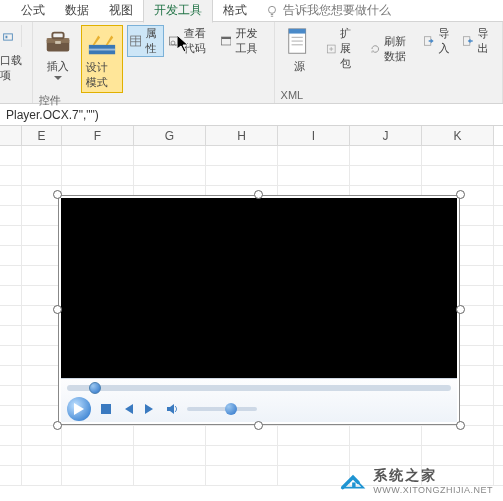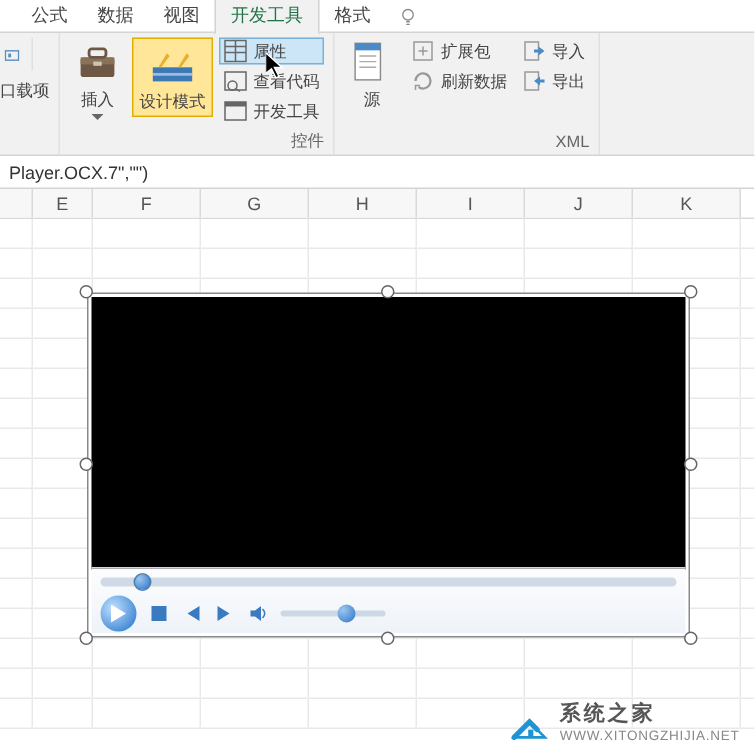--- a/index.html
+++ b/index.html
@@ -7,27 +7,27 @@
   
   .ribbon-tabs { display: flex; background: #fff; border-bottom: 1px solid #d4d4d4; height: 22px; align-items: center; padding-left: 17px; }
   .ribbon-tabs .tab { padding: 3px 10px; color: #444; cursor: pointer; }
   .ribbon-tabs .tab.active { background: #f1f1f1; border: 1px solid #d4d4d4; border-bottom: 1px solid #f1f1f1; color: #217346; }
   .ribbon-tabs .help { margin-left: 8px; display: flex; align-items: center; color: #777; gap: 4px; }
   .help-icon { width: 14px; height: 14px; stroke: #888; fill: none; stroke-width: 1.5; }
   
   .ribbon-body { display: flex; background: #f1f1f1; height: 82px; border-bottom: 1px solid #d4d4d4; }
   .rgroup { display: flex; flex-direction: column; justify-content: space-between; border-right: 1px solid #e0e0e0; padding: 3px 6px 2px 6px; }
   .rgroup-content { display: flex; align-items: flex-start; gap: 4px; }
-  .rgroup-label { text-align: right; font-size: 11px; color: #666; }
+  .rgroup-label { text-align: left; font-size: 11px; color: #666; }
   
   .bigbtn { display: flex; flex-direction: column; align-items: center; gap: 2px; padding: 2px 4px; cursor: pointer; }
   .bigbtn.active { background: #ffe699; border: 1px solid #e0b000; }
   .bigbtn .btxt { font-size: 11px; color: #444; }
   .icon32 { width: 30px; height: 30px; }
-  .smallbtn-list { display: flex; flex-direction: column; gap: 2px; }
+  .smallbtn-list { display: flex; gap: 2px; }
   .smallbtn { display: flex; align-items: center; gap: 4px; padding: 1px 3px; cursor: pointer; font-size: 11px; color: #444; }
   .smallbtn.hover { background: #cde6f7; border: 1px solid #7bb1d8; padding: 0 2px; }
   .icon16 { width: 16px; height: 16px; }
   
   .addins-icon { width: 14px; height: 14px; }
   .addins-btn { display:flex; align-items:center; gap:3px; font-size:11px; color:#444; border-right:1px solid #e0e0e0; padding:4px 8px 2px 3px; height:22px;}
   .halfcut { width: 22px; overflow: hidden; }
   
   .formula { border-bottom: 1px solid #d4d4d4; padding: 3px 6px; font-size: 12px; color: #333; height: 22px; display: flex; align-items: center; }
   
@@ -52,39 +52,40 @@
   .volbar .vthumb { position: absolute; left: 38px; top: -4px; width: 12px; height: 12px; border-radius: 50%; background: radial-gradient(circle at 30% 30%, #9cc7f0, #2a72c8); }
   
   .handle { position: absolute; width: 9px; height: 9px; border: 1px solid #666; background: #fff; border-radius: 50%; }
   .h-nw { left: -5px; top: -5px; } .h-n { left: 50%; top: -5px; margin-left: -5px; } .h-ne { right: -5px; top: -5px; }
   .h-w { left: -5px; top: 50%; margin-top: -5px; } .h-e { right: -5px; top: 50%; margin-top: -5px; }
   .h-sw { left: -5px; bottom: -5px; } .h-s { left: 50%; bottom: -5px; margin-left: -5px; } .h-se { right: -5px; bottom: -5px; }
   
   .cursor-overlay { position: absolute; left: 177px; top: 35px; pointer-events: none; }
   .cursor-overlay svg { width: 16px; height: 20px; fill: #000; stroke: #fff; stroke-width: 1; }
   
-  .watermark { position: absolute; right: 10px; bottom: 6px; display: flex; align-items: flex-end; gap: 6px; color: #666; }
+  .watermark { position: absolute; right: 10px; bottom: 6px; display: flex; align-items: flex-start; gap: 6px; color: #666; }
   .wm-logo { width: 28px; height: 24px; }
   .wm-text .t1 { font-size: 14px; font-weight: bold; color: #555; letter-spacing: 2px; }
   .wm-text .t2 { font-size: 9px; color: #888; letter-spacing: 0.5px; }
 </style>
 </head>
 <body>
 
 <div class="ribbon-tabs">
   <div class="tab" style="margin-left:-6px">公式</div>
   <div class="tab">数据</div>
   <div class="tab">视图</div>
   <div class="tab active">开发工具</div>
   <div class="tab">格式</div>
   <div class="help">
     <svg class="help-icon" viewBox="0 0 24 24">
         <circle cx="12" cy="10" r="6"></circle>
         <path d="M10 18h4M10 21h4"></path>
       </svg>
+    <span>告诉我您想要做什么</span>
   </div>
 </div>
 
 <div class="ribbon-body">
 
   <div class="rgroup" style="padding-left:0">
     <div class="rgroup-content" style="flex-direction:column;gap:6px">
       <div class="addins-btn halfcut">
         <svg class="addins-icon" viewBox="0 0 16 16">
             <rect x="1" y="3" width="14" height="10" fill="none" stroke="#5a8fbd" stroke-width="1.5"></rect>

